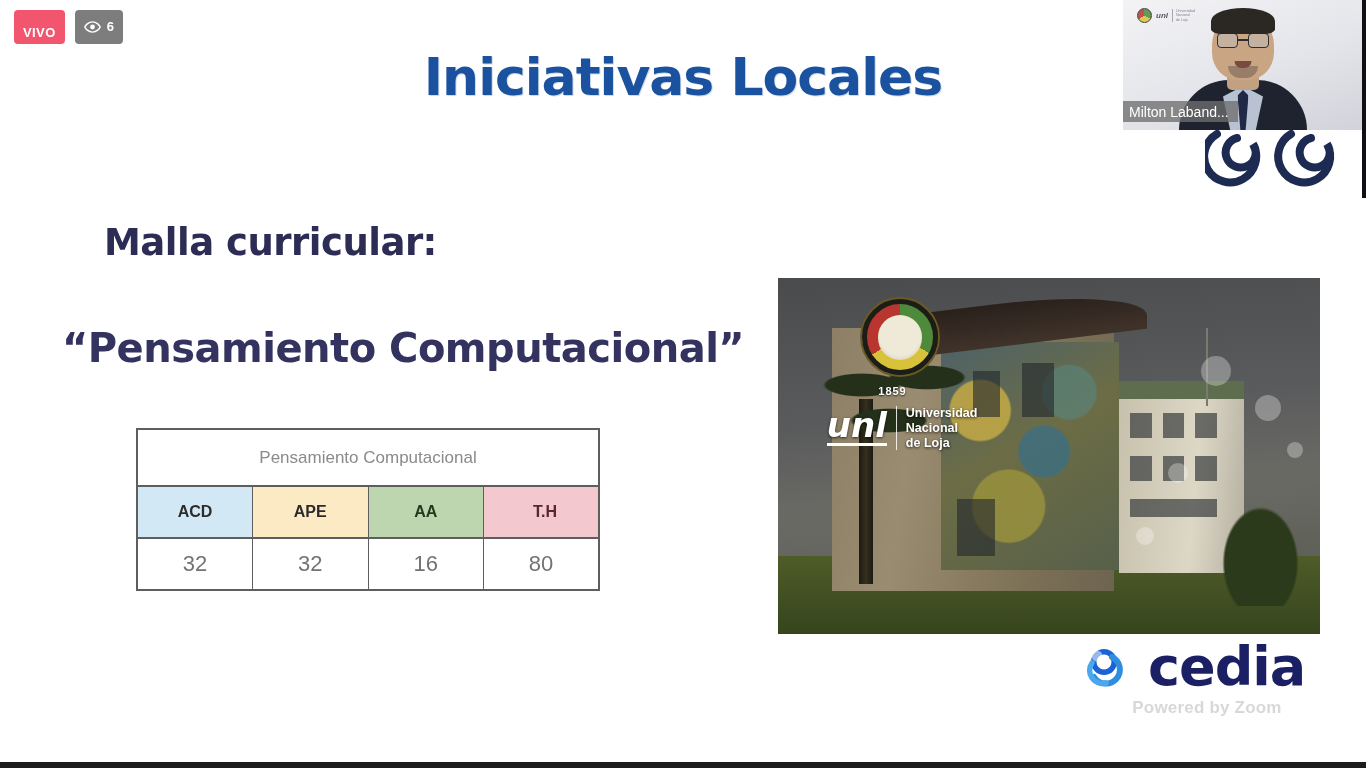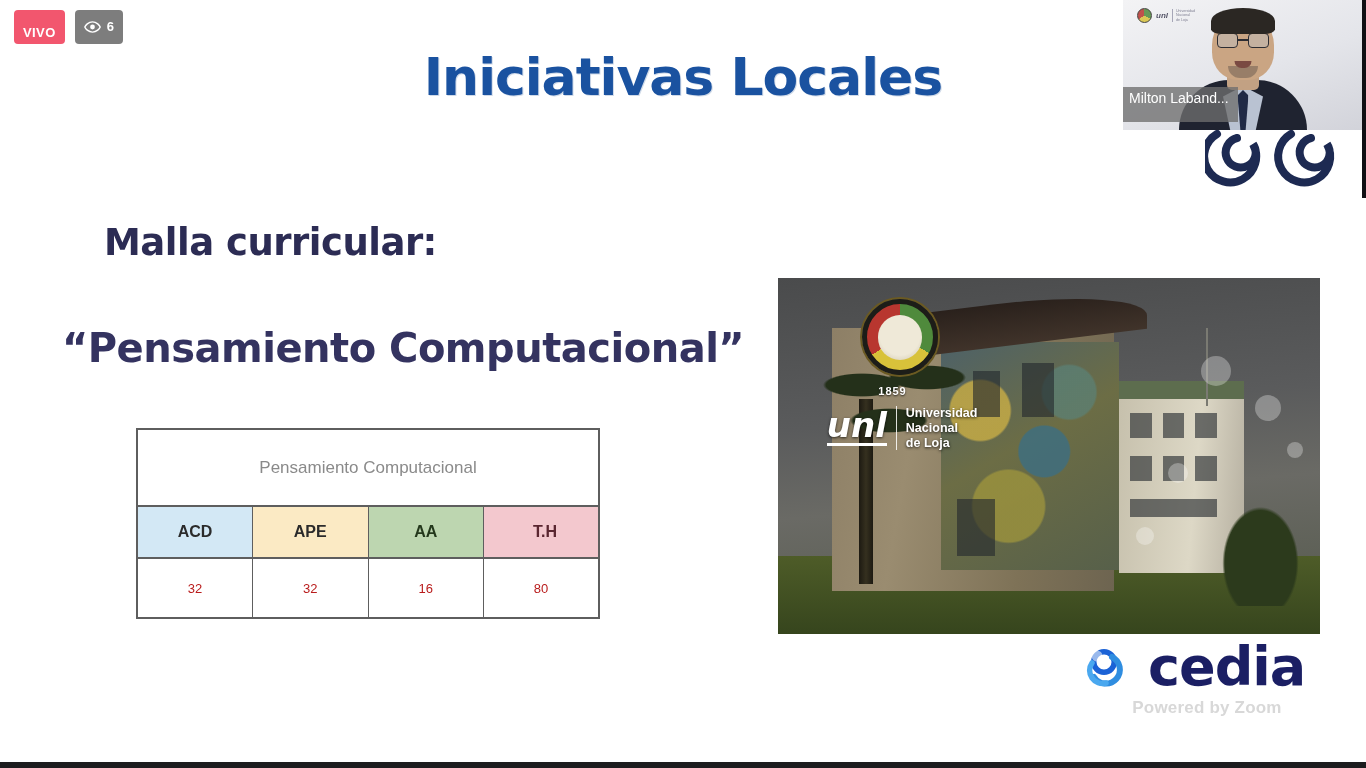--- a/index.html
+++ b/index.html
@@ -54,28 +54,28 @@
     border:1px solid #5e5e5e;
     text-align:center; vertical-align:middle;
     font-family:"Liberation Sans", sans-serif;
   }
   .row-code td {
     height:52px; background:#cfdff0; color:#1c1c1c;
     font-weight:bold; font-size:17px; text-align:left;
     padding-left:9px; border-bottom:2px solid #5e5e5e;
   }
   .row-name td {
-    height:77px; background:#fff; color:#8a8a8a;
+    height:57px; background:#fff; color:#8a8a8a;
     font-size:17px; border-bottom:2px solid #5e5e5e;margin-top:26px;
   }
   .row-cats td {
     height:52px; font-weight:bold; font-size:16px;
     color:#2b2b2b; border-bottom:2px solid #5e5e5e;
   }
-  .row-vals td { height:60px; background:#fff; color:#b91c1c; font-size:13px; }
+  .row-vals td { height:52px; background:#fff; color:#737373; font-size:22px; }
   .c-acd { background:#d3e8f5; }
   .c-ape { background:#fbeac4; }
   .c-aa  { background:#bdd6b0; color:#24381c !important; }
   .c-th  { background:#f3c8ce; color:#5a2630 !important;padding-left:8px; }
 
   
   .photo {
     position:absolute; left:778px; top:278px; width:542px; height:356px;
     overflow:hidden; background:#3a3a38;
   }
@@ -254,21 +254,21 @@
     position:absolute; bottom:62px; left:50%; transform:translateX(-50%);
     width:17px; height:7px; background:#7a4a42; border-radius:0 0 9px 9px;
   }
   .p-beard {
     position:absolute; bottom:52px; left:50%; transform:translateX(-50%);
     width:30px; height:12px; background:rgba(90,80,72,.45); border-radius:0 0 14px 14px;
   }
   .vid-name {
     position:absolute; left:0; bottom:8px;
     background:rgba(110,110,110,.78); color:#fff;
-    font-size:14px; padding:3px 9px 16px 6px; max-width:155px;
+    font-size:14px; padding:3px 9px 2px 6px; max-width:155px;
     white-space:nowrap; overflow:hidden;
   }
   .edge-dark {
     position:absolute; right:0; top:0; width:4px; height:198px;
     background:#101014; z-index:35;
   }
   .bottom-bar {
     position:absolute; left:0; bottom:0; width:100%; height:6px; background:#1c1c1e;
   }
 </style>

